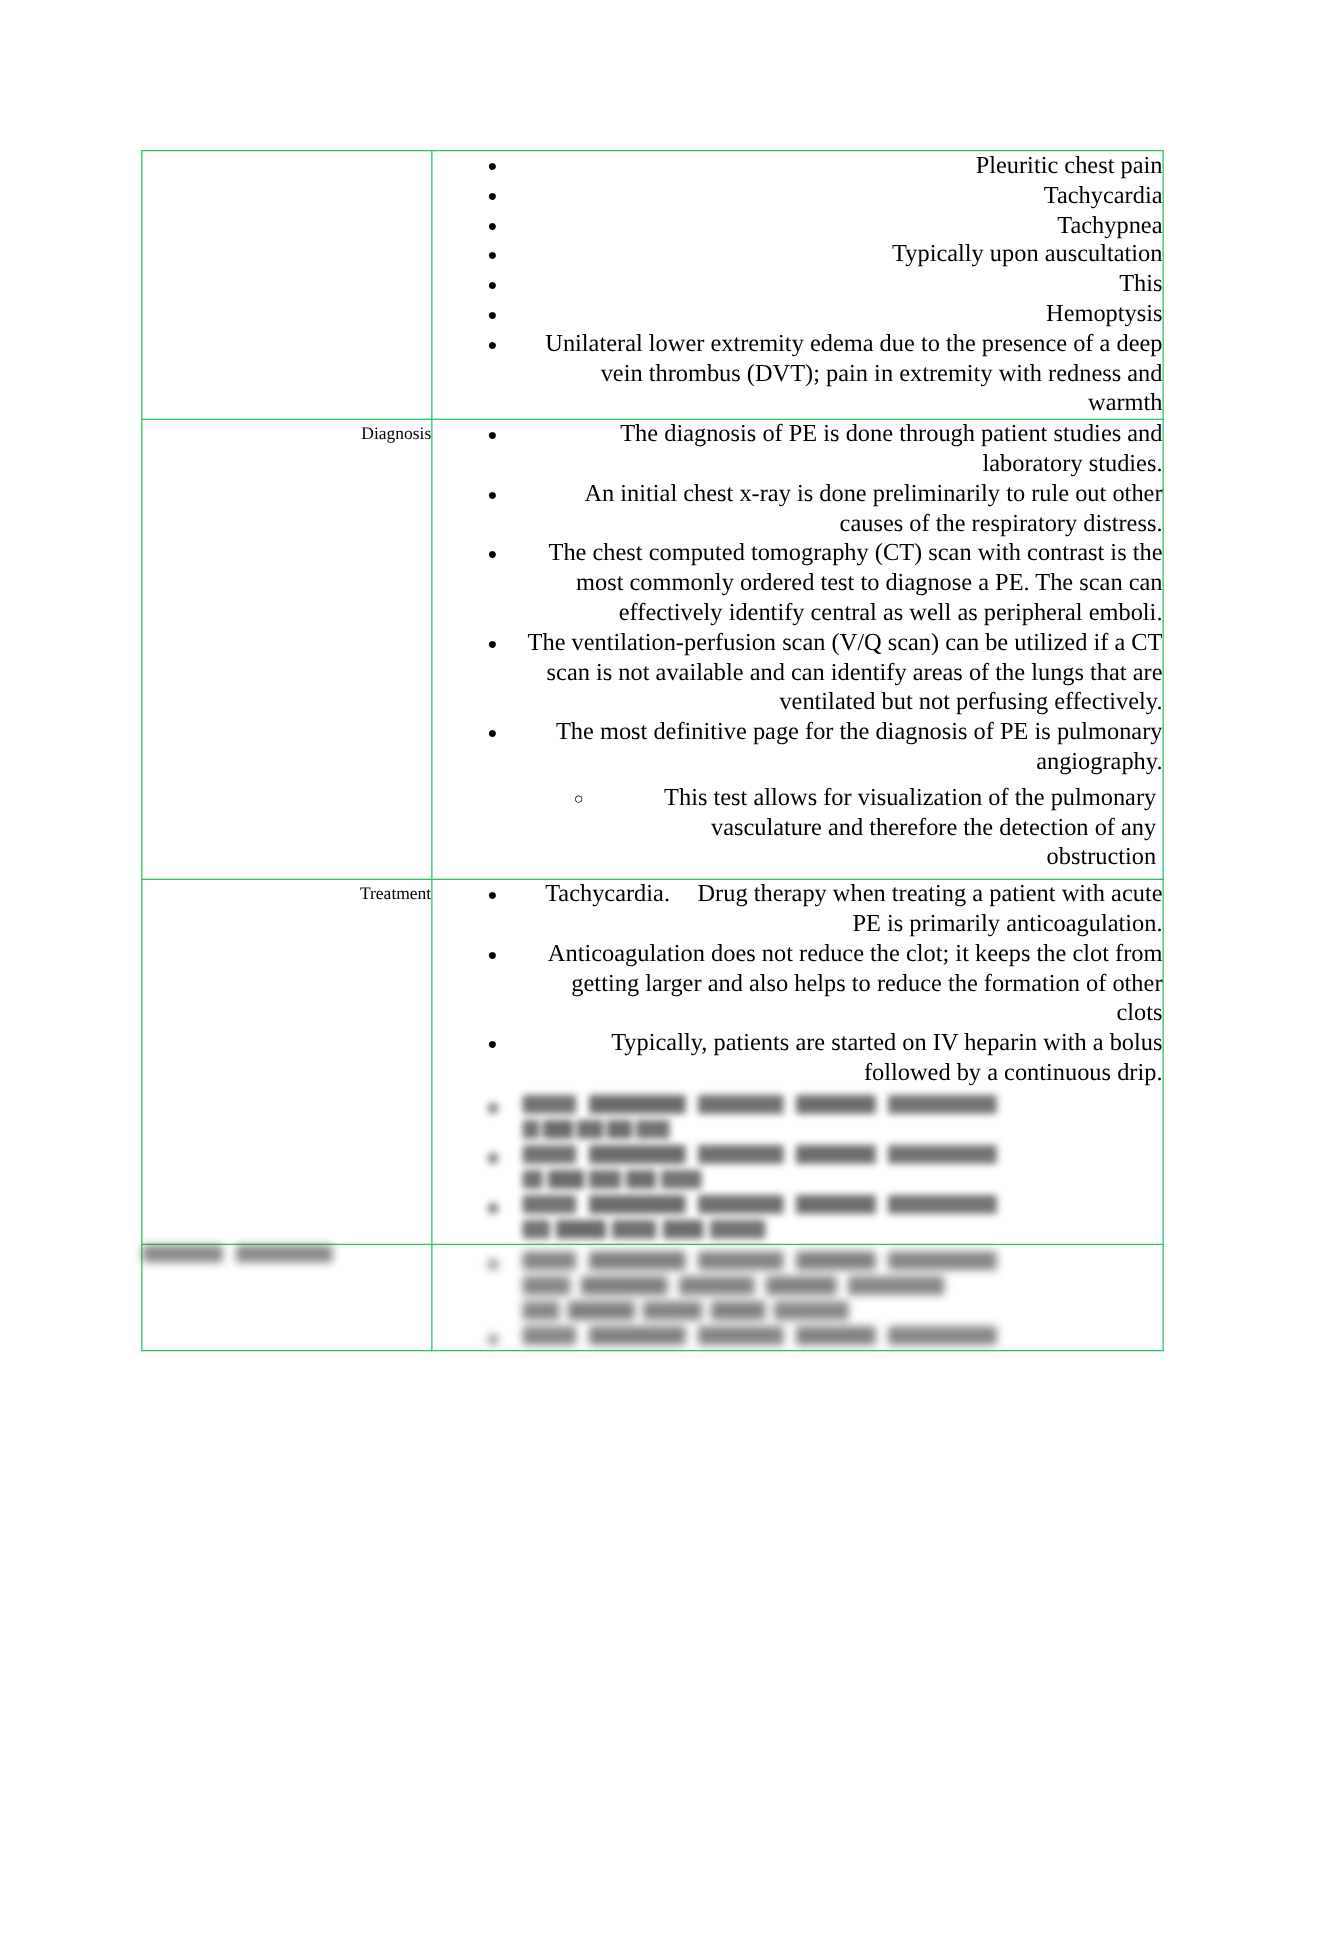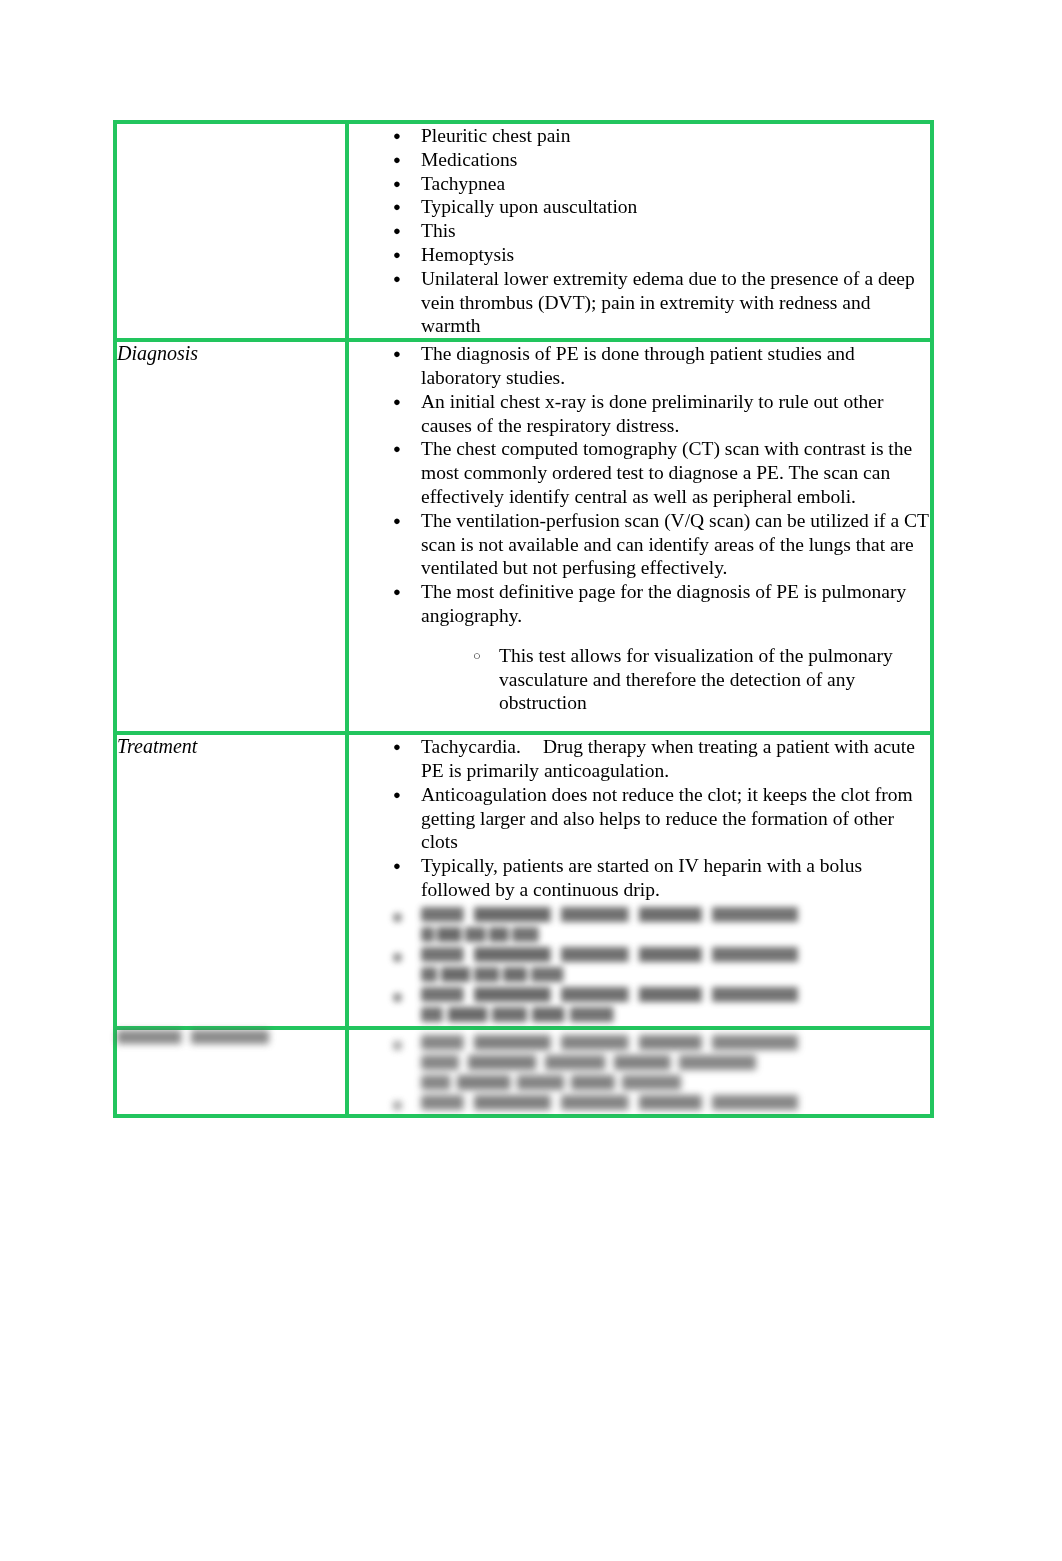--- a/index.html
+++ b/index.html
@@ -28,34 +28,34 @@
     position: absolute;
     left: 113px;
     top: 120px;
     width: 817px;
     border-collapse: collapse;
     table-layout: fixed;
     filter: blur(0.35px);
   }
 
   .doc-table td {
-    border: 4px solid #22c55e;
+    border: 1px solid #22c55e;
     vertical-align: top;
     padding: 0;
     background: #ffffff;
+    text-align: right;
   }
 
   .col-label { width: 232px; }
   .col-body  { width: 585px; }
 
   .label-cell {
     padding: 10px 6px 10px 9px;
-    font-size: 20px;
+    font-size: 14px;
     line-height: 23.5px;
-    font-style: italic;
   }
 
   .body-cell {
     padding: 9px 10px 10px 0;
   }
 
   ul.blist {
     list-style: none;
     margin: 0;
     padding: 0;
@@ -76,21 +76,21 @@
     position: absolute;
     left: 44px;
     top: 0;
     font-size: 13px;
     line-height: 23.8px;
   }
 
   
   ul.sublist {
     list-style: none;
-    margin: 16px;
+    margin: 5px;
     padding: 0;
   }
   ul.sublist > li {
     position: relative;
     padding-left: 62px;
     font-size: 19.5px;
     line-height: 23.8px;
   }
   ul.sublist > li::before {
     content: "\25CB";
@@ -179,21 +179,21 @@
       <tr>
         <td class="label-cell">
           <span></span>
         </td>
         <td class="body-cell">
           <ul class="blist">
             <li>
                 <span class="btext">Pleuritic chest pain</span>
               </li>
             <li>
-                <span class="btext">Medications</span>
+                <span class="btext">Tachycardia</span>
               </li>
             <li>
                 <span class="btext">Tachypnea</span>
               </li>
             <li>
                 <span class="btext">Typically upon auscultation</span>
               </li>
             <li>
                 <span class="btext">This</span>
               </li>

